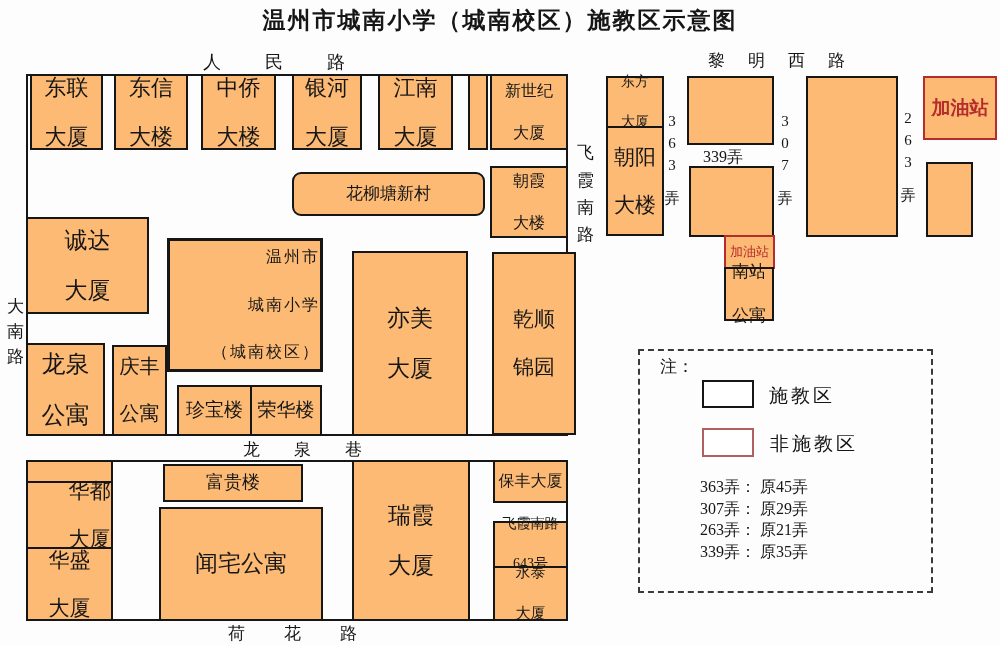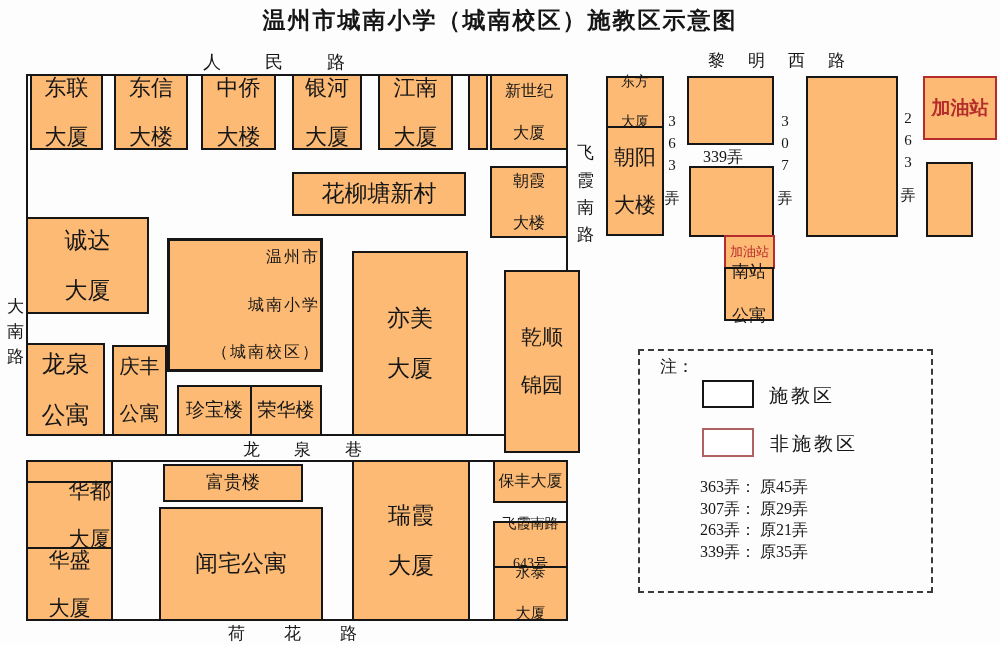--- a/index.html
+++ b/index.html
@@ -57,41 +57,41 @@
   <div class="box" style="left:378px;top:74px;width:75px;height:76px;font-size:22px;">
     <span>江南</span>
       <span>大厦</span>
   </div>
   <div class="box" style="left:468px;top:74px;width:20px;height:76px;"></div>
   <div class="box" style="left:490px;top:74px;width:78px;height:76px;font-size:16px;">
     <span>新世纪</span>
       <span>大厦</span>
   </div>
 
-  <div class="box" style="left:292px;top:172px;width:174px;height:44px;font-size:23px;">
+  <div class="box" style="left:292px;top:172px;width:193px;height:44px;font-size:17px;border-radius:9px;">
     <span>花柳塘新村</span>
   </div>
   <div class="box" style="left:490px;top:166px;width:78px;height:72px;font-size:16px;">
     <span>朝霞</span>
       <span>大楼</span>
   </div>
   <div class="box" style="left:26px;top:217px;width:123px;height:97px;font-size:23px;">
     <span>诚达</span>
       <span>大厦</span>
   </div>
   <div class="box bold-sans" style="left:167px;top:238px;width:156px;height:134px;font-size:16px;border-width:3px;line-height:1.55;letter-spacing:2px;">
     <span>温州市</span>
       <span>城南小学</span>
       <span>（城南校区）</span>
   </div>
   <div class="box" style="left:352px;top:251px;width:116px;height:185px;font-size:23px;">
     <span>亦美</span>
       <span>大厦</span>
   </div>
-  <div class="box" style="left:492px;top:270px;width:76px;height:183px;font-size:21px;margin-left:12px;">
+  <div class="box" style="left:492px;top:252px;width:84px;height:183px;font-size:21px;">
     <span>乾顺</span>
       <span>锦园</span>
   </div>
   <div class="box" style="left:26px;top:343px;width:79px;height:93px;font-size:24px;">
     <span>龙泉</span>
       <span>公寓</span>
   </div>
   <div class="box" style="left:112px;top:345px;width:55px;height:91px;font-size:20px;">
     <span>庆丰</span>
       <span>公寓</span>

